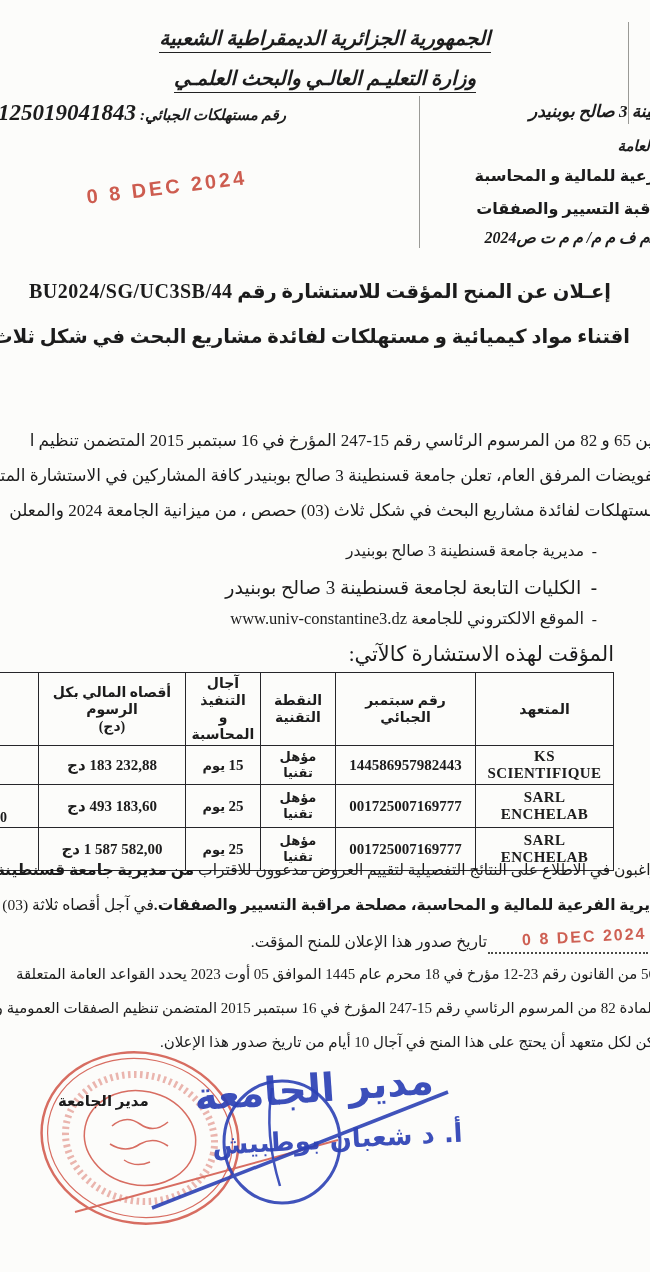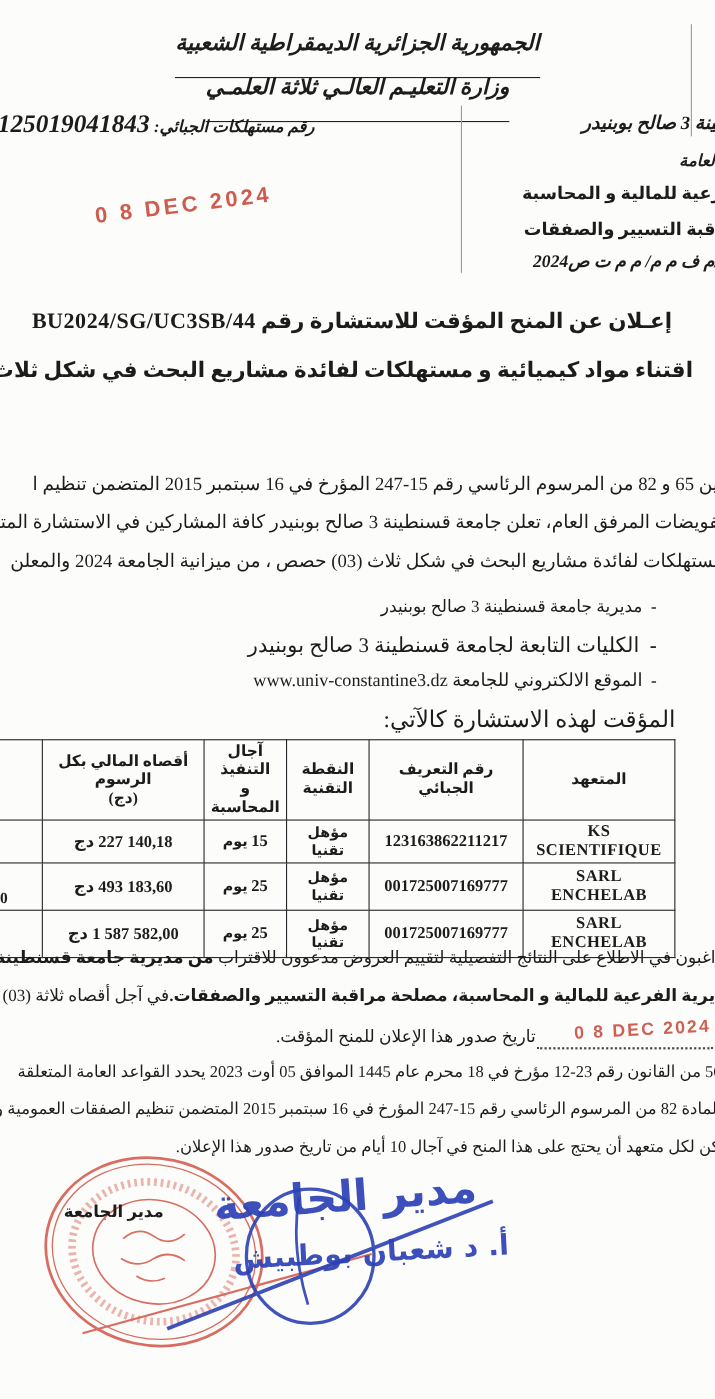--- a/index.html
+++ b/index.html
@@ -8,21 +8,21 @@
     background:#fcfcfa;
     font-family:"Liberation Serif","DejaVu Sans",serif;
     color:#1c1c1c;
   }
   .abs{position:absolute;}
   .ar{direction:rtl;unicode-bidi:plaintext;white-space:nowrap;font-family:"Liberation Serif","DejaVu Sans",serif;}
   .rtl{direction:rtl;white-space:nowrap;}
   .b{font-weight:bold;}
   .it{font-style:italic;}
   .center{text-align:center;}
-  .underl{border-bottom:1.6px solid #222;padding-bottom:20px;}
+  .underl{border-bottom:1.6px solid #222;padding-bottom:3px;}
   .hairline{background:#9a9a96;width:1px;}
   .reddate{
     color:#c84b3d;font-family:"Liberation Sans","DejaVu Sans",sans-serif;
     font-weight:bold;letter-spacing:3px;white-space:nowrap;
   }
   
   table.award{
     border-collapse:collapse;direction:rtl;table-layout:fixed;
     font-family:"Liberation Serif","DejaVu Sans",serif;
   }
@@ -40,21 +40,21 @@
   .bluetxt{color:#2c41b5;font-weight:bold;font-family:"DejaVu Sans",sans-serif;opacity:.92;white-space:nowrap;direction:rtl;}
   .dotted-leader{border-bottom:2px dotted #4a4a46;}
 </style>
 </head>
 <body>
 
 <div class="abs ar b it center" style="top:26px;left:80px;width:490px;font-size:20px;">
   <span class="underl">الجمهورية الجزائرية الديمقراطية الشعبية</span>
 </div>
 <div class="abs ar b it center" style="top:66px;left:80px;width:490px;font-size:20px;">
-  <span class="underl">وزارة التعليـم العالـي ثلاثة العلمـي</span>
+  <span class="underl">وزارة التعليـم العالـي والبحث العلمـي</span>
 </div>
 
 <div class="abs hairline" style="left:628px;top:22px;height:102px;"></div>
 <div class="abs hairline" style="left:419px;top:96px;height:152px;"></div>
 
 <div class="abs ar b it" style="top:101px;right:-6px;font-size:17px;">ـينة 3 صالح بوبنيدر</div>
 <div class="abs ar b it" style="top:137px;right:-4px;font-size:15px;">العامة</div>
 <div class="abs ar b" style="top:166px;right:-6px;font-size:16px;">رعية للمالية و المحاسبة</div>
 <div class="abs ar b" style="top:199px;right:-6px;font-size:16px;">اقبة التسيير والصفقات</div>
 <div class="abs ar b it" style="top:228px;right:-4px;font-size:16px;">/م ف م م/ م م ت ص2024</div>
@@ -92,38 +92,38 @@
     <col style="width:138px">
       <col style="width:140px">
       <col style="width:75px">
     <col style="width:75px">
       <col style="width:147px">
       <col style="width:120px">
   </colgroup>
   <tbody>
       <tr style="height:50px;">
     <th>المتعهد</th>
-    <th>رقم التعريف الجبائي</th>
+    <th>رقم سبتمبر الجبائي</th>
     <th>النقطة التقنية</th>
     <th>
       <div>آجال التنفيذ</div>
       <div>و المحاسبة</div>
     </th>
     <th>
       <div>أقصاه المالي بكل الرسوم</div>
       <div>(دج)</div>
     </th>
     <th></th>
   </tr>
   <tr style="height:36px;">
     <td class="cell-lat">KS SCIENTIFIQUE</td>
-    <td class="cell-num">123163862211217</td>
+    <td class="cell-num">144586957982443</td>
     <td class="cell-ar">مؤهل تقنيا</td>
     <td class="cell-ar"><span class="cell-num">15</span> <span>يوم</span></td>
-    <td class="amount"><span class="num">227 140,18</span> <span>دج</span></td>
+    <td class="amount"><span class="num">183 232,88</span> <span>دج</span></td>
     <td></td>
   </tr>
   <tr style="height:43px;">
     <td class="cell-lat">SARL ENCHELAB</td>
     <td class="cell-num">001725007169777</td>
     <td class="cell-ar">مؤهل تقنيا</td>
     <td class="cell-ar"><span class="cell-num">25</span> <span>يوم</span></td>
     <td class="amount"><span class="num">493 183,60</span> <span>دج</span></td>
     <td></td>
   </tr>

